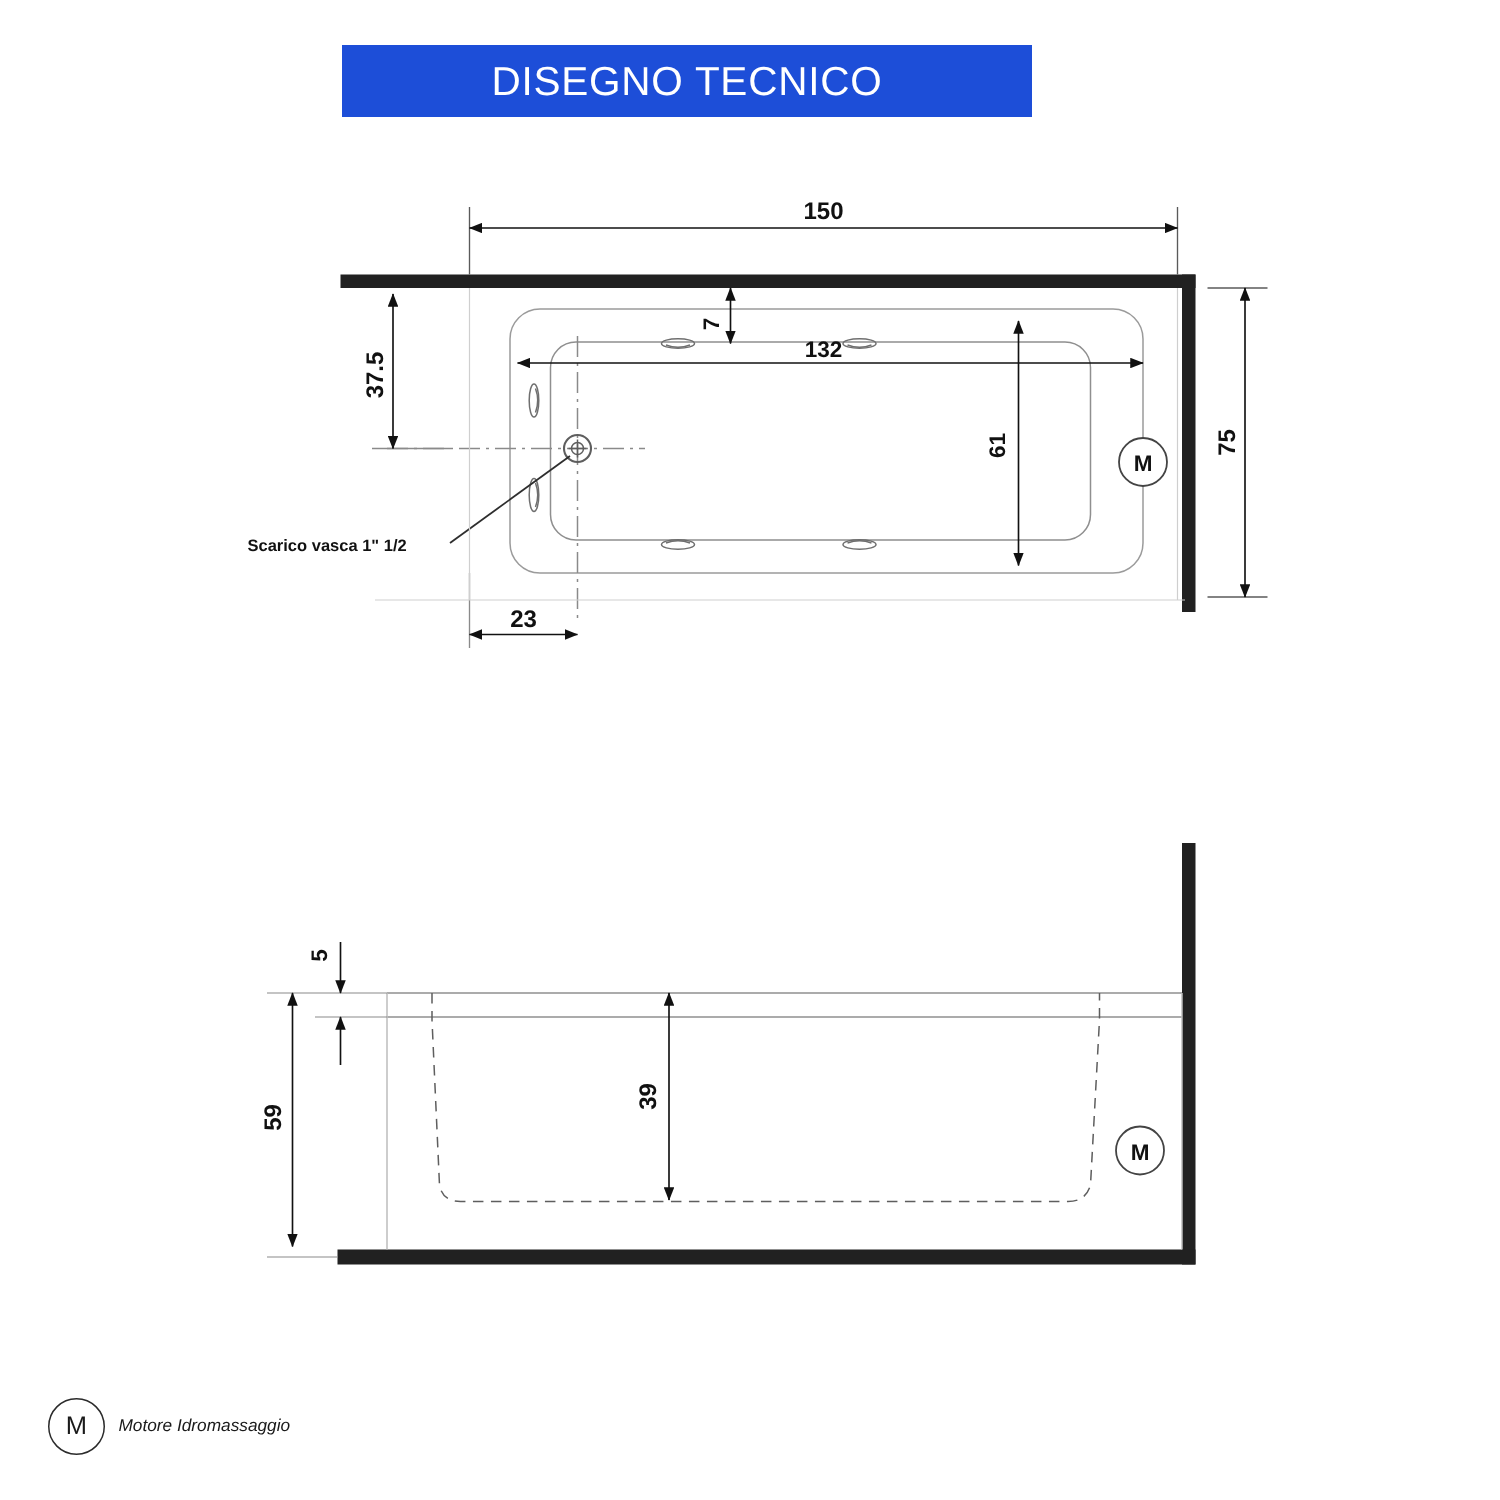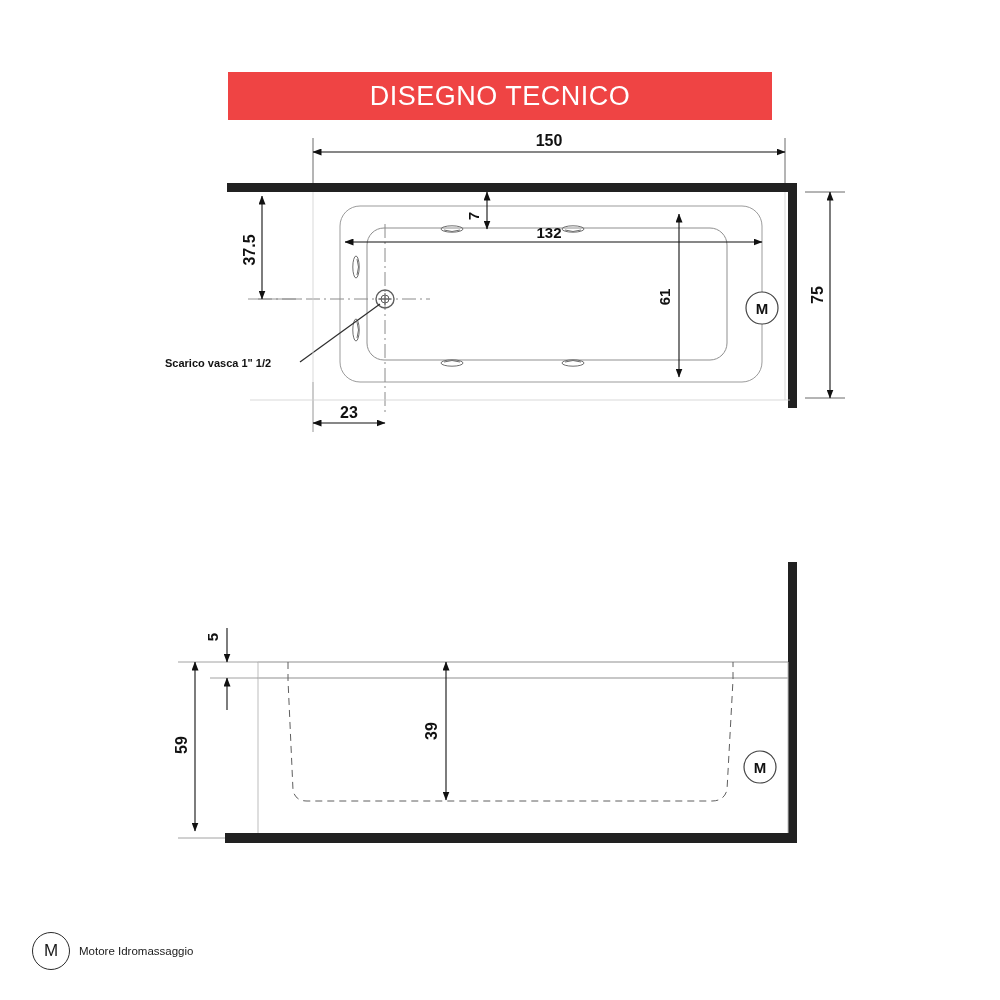--- a/index.html
+++ b/index.html
@@ -18,27 +18,26 @@
   #sheet {
     position: absolute;
     left: 0; top: 0;
     width: 1000px;
     height: 1000px;
   }
   .title-bar {
     position: absolute;
     left: 228px;
     top: 30px;
-    width: 544px;
+    width: 460px;
     height: 48px;
-    background: #ef4444;
+    background: #1d4ed8;
     display: flex;
     align-items: center;
     justify-content: center;
-    margin-top: 42px;
   }
   .title-bar .title-text {
     color: #ffffff;
     font-size: 27px;
     font-weight: 400;
     letter-spacing: 0.5px;
     font-family: "Liberation Sans", sans-serif;
   }
   .legend {
     position: absolute;
@@ -58,20 +57,21 @@
     justify-content: center;
     font-size: 17px;
     color: #1a1a1a;
     font-family: "Liberation Sans", sans-serif;
   }
   .legend .legend-label {
     font-size: 11.5px;
     color: #1a1a1a;
     font-family: "Liberation Sans", sans-serif;
     white-space: nowrap;
+    font-style: italic;
   }
   svg { display: block; }
   text { font-family: "Liberation Sans", sans-serif; }
   .dim-txt {
     font-weight: bold;
     fill: #111111;
   }
   .note-txt {
     font-weight: bold;
     fill: #111111;

